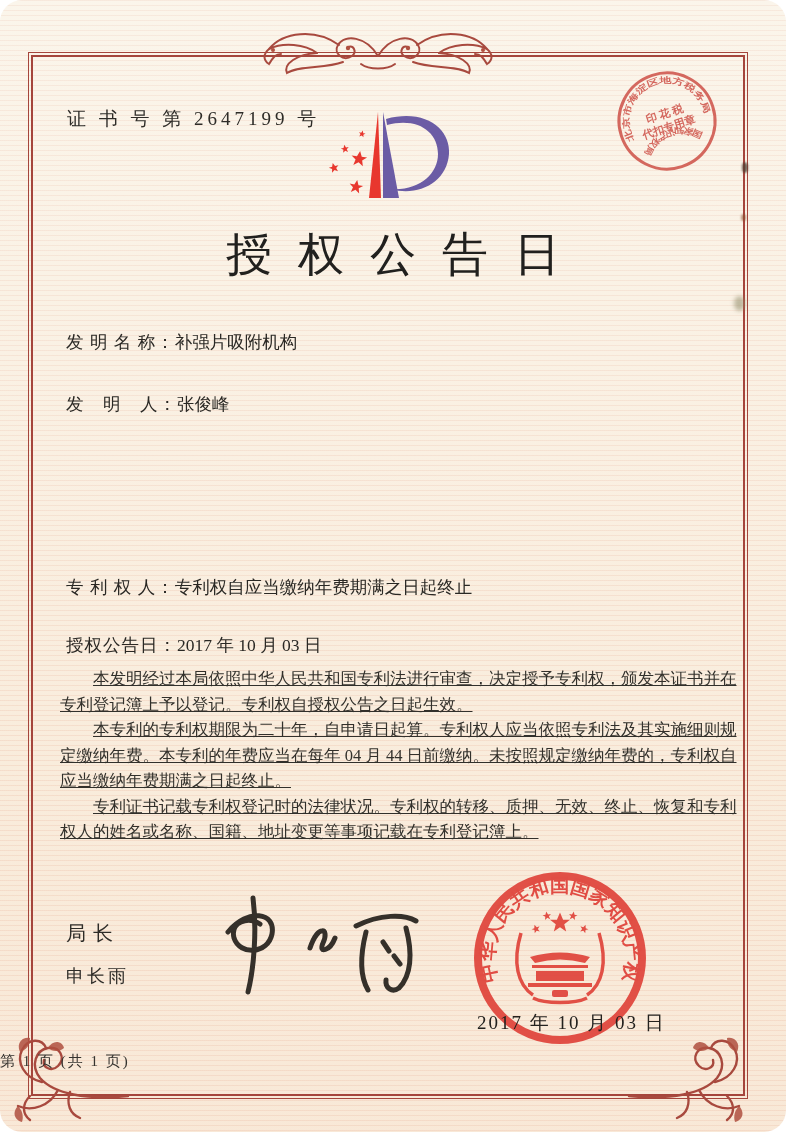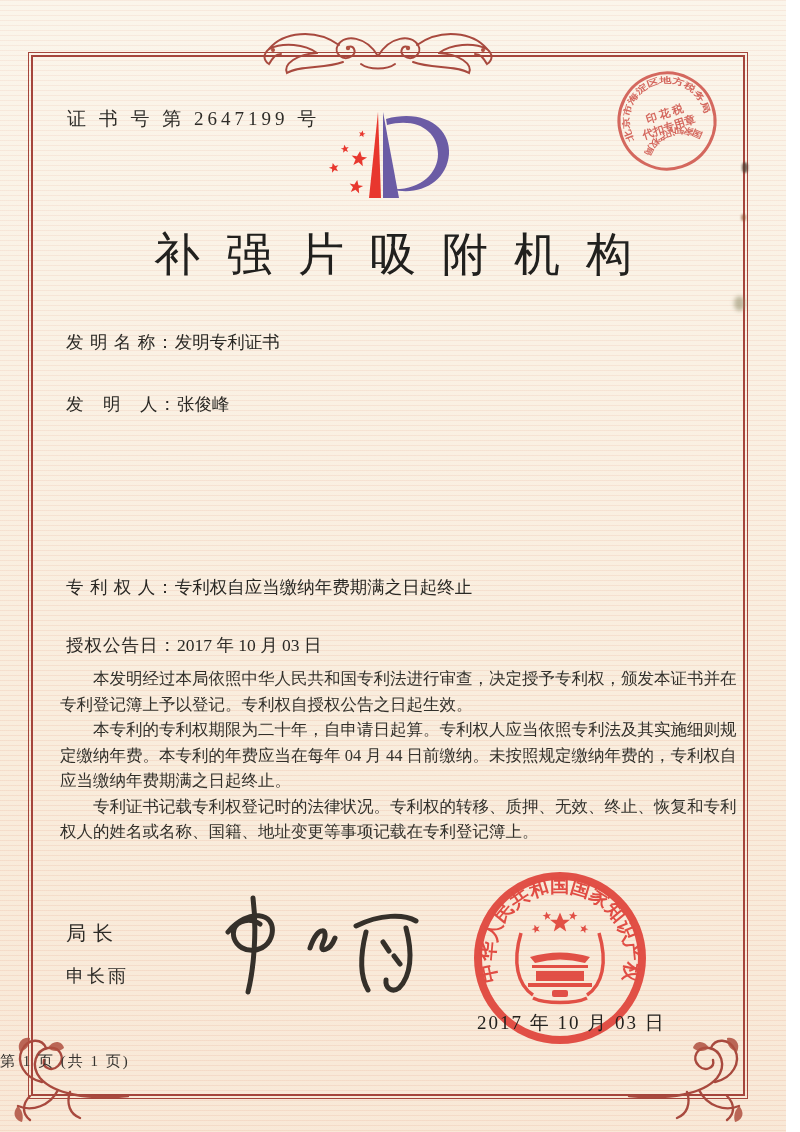--- a/index.html
+++ b/index.html
@@ -6,31 +6,32 @@
   body{
     width:800px;height:1132px;position:relative;background:#ffffff;overflow:hidden;
     font-family:"Liberation Serif","DejaVu Serif",serif;
   }
   .paper{
     position:absolute;left:0;top:0;width:786px;height:1132px;
     background:
       linear-gradient(180deg, rgba(255,255,255,0.30) 0%, rgba(248,205,180,0.14) 70%, rgba(246,198,172,0.20) 100%),
       repeating-linear-gradient(180deg, rgba(222,138,110,0.17) 0px, rgba(222,138,110,0.17) 1px, rgba(0,0,0,0) 1px, rgba(0,0,0,0) 5px),
       #f9f1e2;
+    border-radius: 22px;
   }
   .frame{position:absolute;left:28px;top:52px;width:718px;height:1045px;border:1px solid #a5453c;}
   .frame-inner{position:absolute;inset:2px;border:2px solid #a5453c;}
   .cert-no{position:absolute;left:67px;top:106px;font-size:19px;color:#2e2c28;letter-spacing:4px;}
   .logo{position:absolute;left:325px;top:106px;}
   .title-wrap{position:absolute;left:0;top:224px;width:786px;text-align:center;}
   .title-wrap span{font-size:46px;color:#21201e;letter-spacing:26px;margin-right:-26px;font-weight:500;}
   .field{position:absolute;left:66px;font-size:17.5px;color:#2a2824;white-space:nowrap;}
   .field .lab{letter-spacing:1px;}
   .paras{position:absolute;left:60px;top:666px;width:684px;}
-  .paras p{margin:0;text-indent:2em;font-size:16.5px;line-height:25.5px;color:#32302b;}
+  .paras p{margin:0;text-indent:2em;font-size:16.5px;line-height:25.5px;color:#32302b;text-decoration:underline;}
   .signer-role{position:absolute;left:66px;top:920px;font-size:20px;color:#2e2c28;letter-spacing:7px;}
   .signer-name{position:absolute;left:66px;top:964px;font-size:18px;color:#2e2c28;letter-spacing:3px;}
   .signature{position:absolute;left:190px;top:890px;}
   .seal{position:absolute;left:473px;top:871px;opacity:0.92;}
   .seal-date{position:absolute;left:477px;top:1010px;font-size:19px;color:#23211e;letter-spacing:2px;white-space:nowrap;}
   .tax-stamp{position:absolute;left:616px;top:70px;transform:rotate(-18deg);opacity:0.88;}
   .footer{position:absolute;left:0;top:1052px;width:786px;font-size:15px;color:#35332f;letter-spacing:2px;}
   .ornament-top{position:absolute;left:253px;top:24px;}
   .corner-bl{position:absolute;left:6px;top:1008px;}
   .corner-br{position:absolute;left:626px;top:1008px;transform:scaleX(-1);}
@@ -108,25 +109,25 @@
     <polygon points="58,6 58,92 74,92" fill="#6b5ca5"></polygon>
     <path d="M61,13 C101,2 126,24 124,48 C122,77 92,91 66,83 C94,85 113,68 113,48 C113,26 93,11 62,19 Z" fill="#6b5ca5"></path>
     <use href="#star" transform="translate(37,28) scale(0.36) rotate(12)" fill="#e8372e"></use>
     <use href="#star" transform="translate(20,43) scale(0.42) rotate(-10)" fill="#e8372e"></use>
     <use href="#star" transform="translate(34,53) scale(0.82) rotate(8)" fill="#e8372e"></use>
     <use href="#star" transform="translate(9,62) scale(0.52) rotate(-14)" fill="#e8372e"></use>
     <use href="#star" transform="translate(31,81) scale(0.72) rotate(10)" fill="#e8372e"></use>
   </svg>
 
   <div class="title-wrap">
-    <span>补强片吸附机构</span>
+    <span>授权公告日</span>
   </div>
 
   <div class="field" style="top:330px">
-    <span class="lab">发 明 名 称：</span><span>发明专利证书</span>
+    <span class="lab">发 明 名 称：</span><span>补强片吸附机构</span>
   </div>
   <div class="field" style="top:392px">
     <span class="lab">发　明　人：</span><span>张俊峰</span>
   </div>
   <div class="field" style="top:575px">
     <span class="lab">专 利 权 人：</span><span>专利权自应当缴纳年费期满之日起终止</span>
   </div>
   <div class="field" style="top:633px">
     <span class="lab">授权公告日：</span><span>2017 年 10 月 03 日</span>
   </div>

